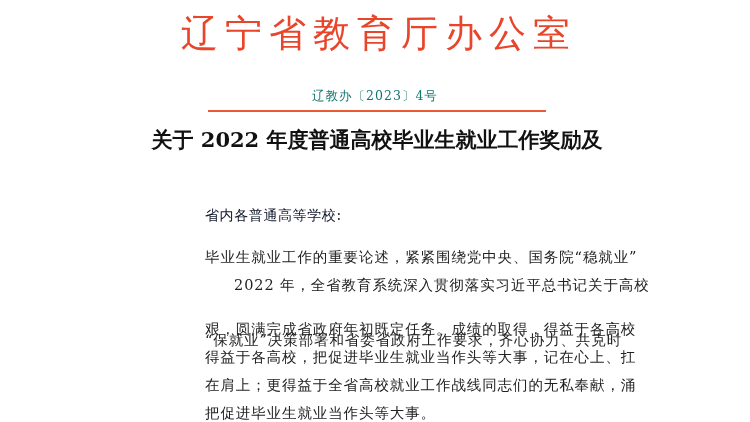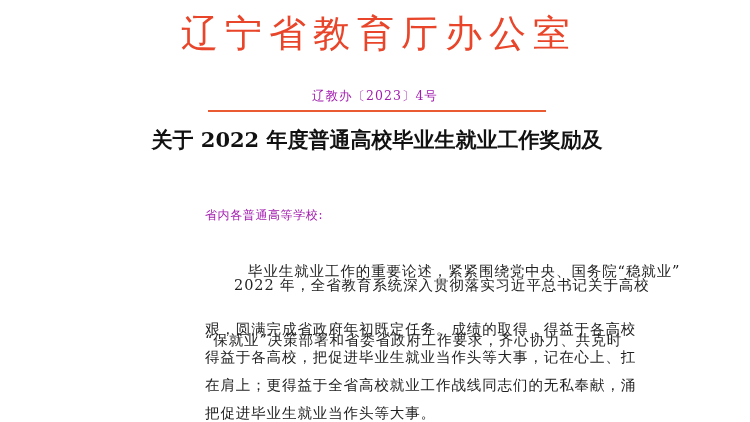--- a/index.html
+++ b/index.html
@@ -37,21 +37,21 @@
       padding-left: 4px;
     }
     .doc-number {
       position: absolute;
       left: 0;
       top: 88px;
       width: 750px;
       text-align: center;
       font-size: 12.5px;
       line-height: 16px;
-      color: #a21caf;
+      color: #0f766e;
       letter-spacing: 1px;
     }
     .red-rule {
       position: absolute;
       left: 208px;
       top: 110px;
       width: 338px;
       height: 2px;
       background: #ea5a33;
     }
@@ -65,23 +65,23 @@
       line-height: 23px;
       font-weight: bold;
       color: #111;
     }
     .title div { white-space: nowrap; }
     .title .line1 { padding-left: 4px; }
     .salutation {
       position: absolute;
       left: 205px;
       top: 206px;
-      font-size: 12px;
+      font-size: 14px;
       line-height: 18px;
-      color: #a21caf;
+      color: #0f172a;
       letter-spacing: 0.6px;
     }
     .para {
       position: absolute;
       left: 205px;
       width: 350px;
       font-size: 14.5px;
       color: #222;
     }
     .para .ln {
@@ -105,21 +105,21 @@
   <div class="red-rule"></div>
 
   <div class="title">
     <div class="line1">关于 2022 年度普通高校毕业生就业工作奖励及</div>
   </div>
 
   <div class="salutation">省内各普通高等学校:</div>
 
   <div class="para" style="top:0;">
     <div class="ln" style="top:234px; left:29px;margin-top:42px;">2022 年，全省教育系统深入贯彻落实习近平总书记关于高校</div>
-    <div class="ln" style="top:262px;margin-left:43px;">毕业生就业工作的重要论述，紧紧围绕党中央、国务院“稳就业”</div>
+    <div class="ln" style="top:248px;">毕业生就业工作的重要论述，紧紧围绕党中央、国务院“稳就业”</div>
     <div class="ln" style="top:291px;margin-top:40px;">“保就业”决策部署和省委省政府工作要求，齐心协力、共克时</div>
     <div class="ln" style="top:320px;">艰，圆满完成省政府年初既定任务。成绩的取得，得益于各高校</div>
     <div class="ln" style="top:348px;">得益于各高校，把促进毕业生就业当作头等大事，记在心上、扛</div>
     <div class="ln" style="top:376px;">在肩上；更得益于全省高校就业工作战线同志们的无私奉献，涌</div>
     <div class="ln" style="top:404px;">把促进毕业生就业当作头等大事。</div>
 
   </div>
 
 </div>
 

